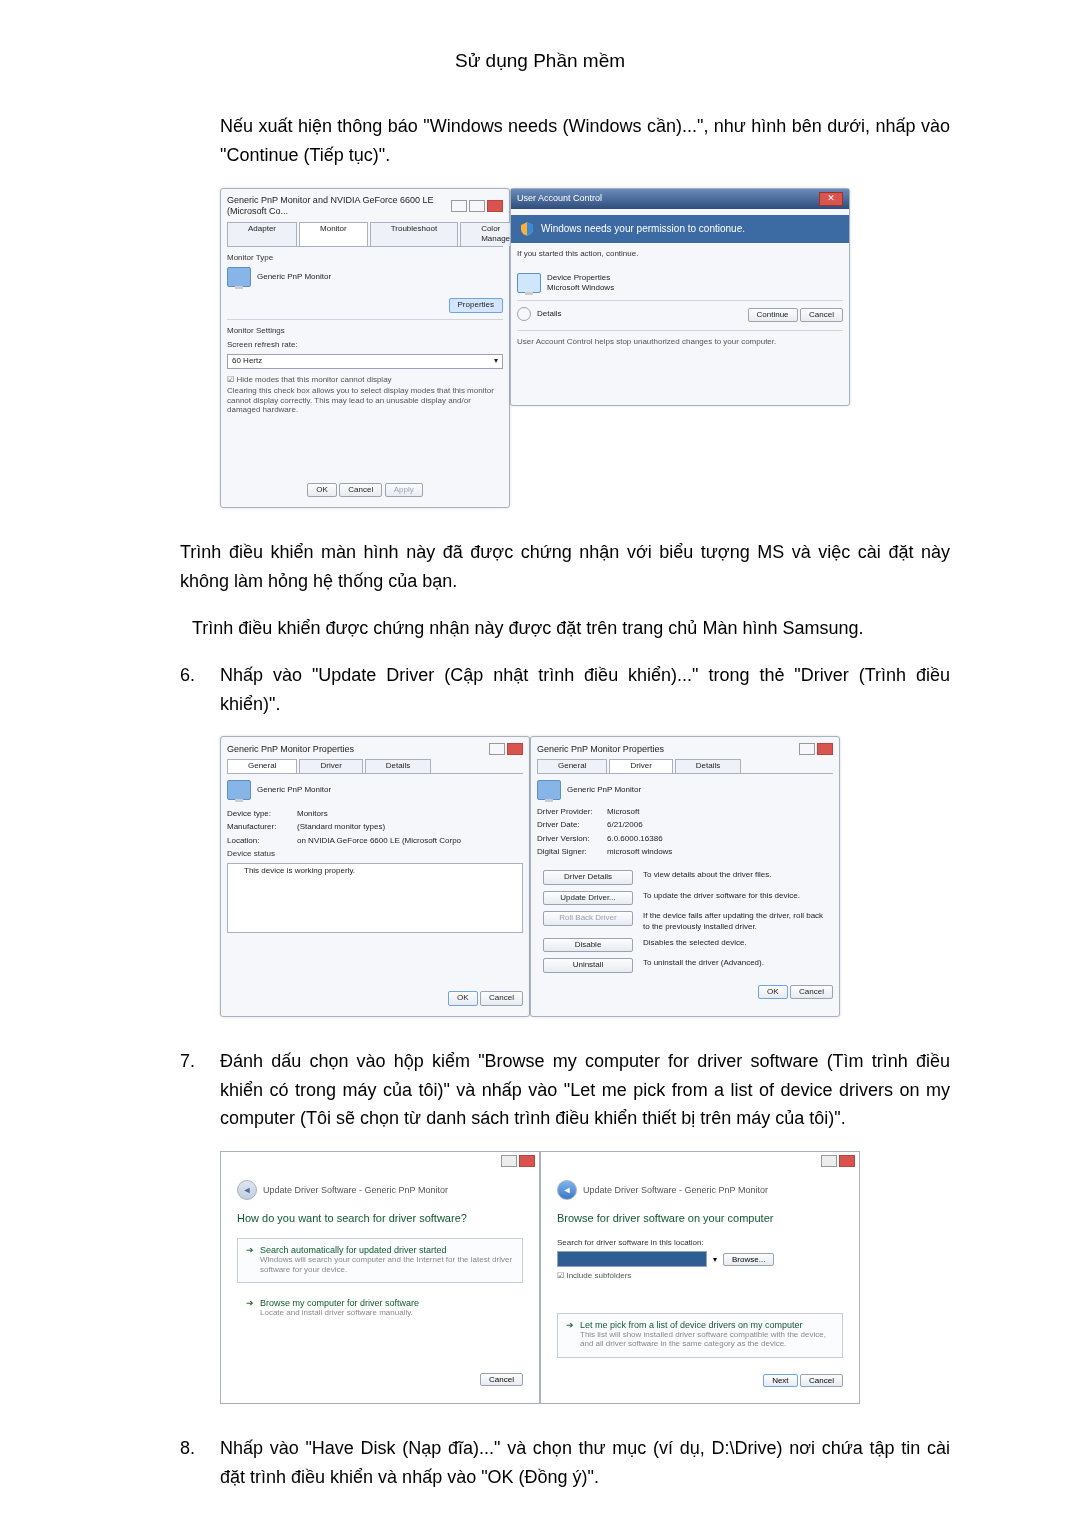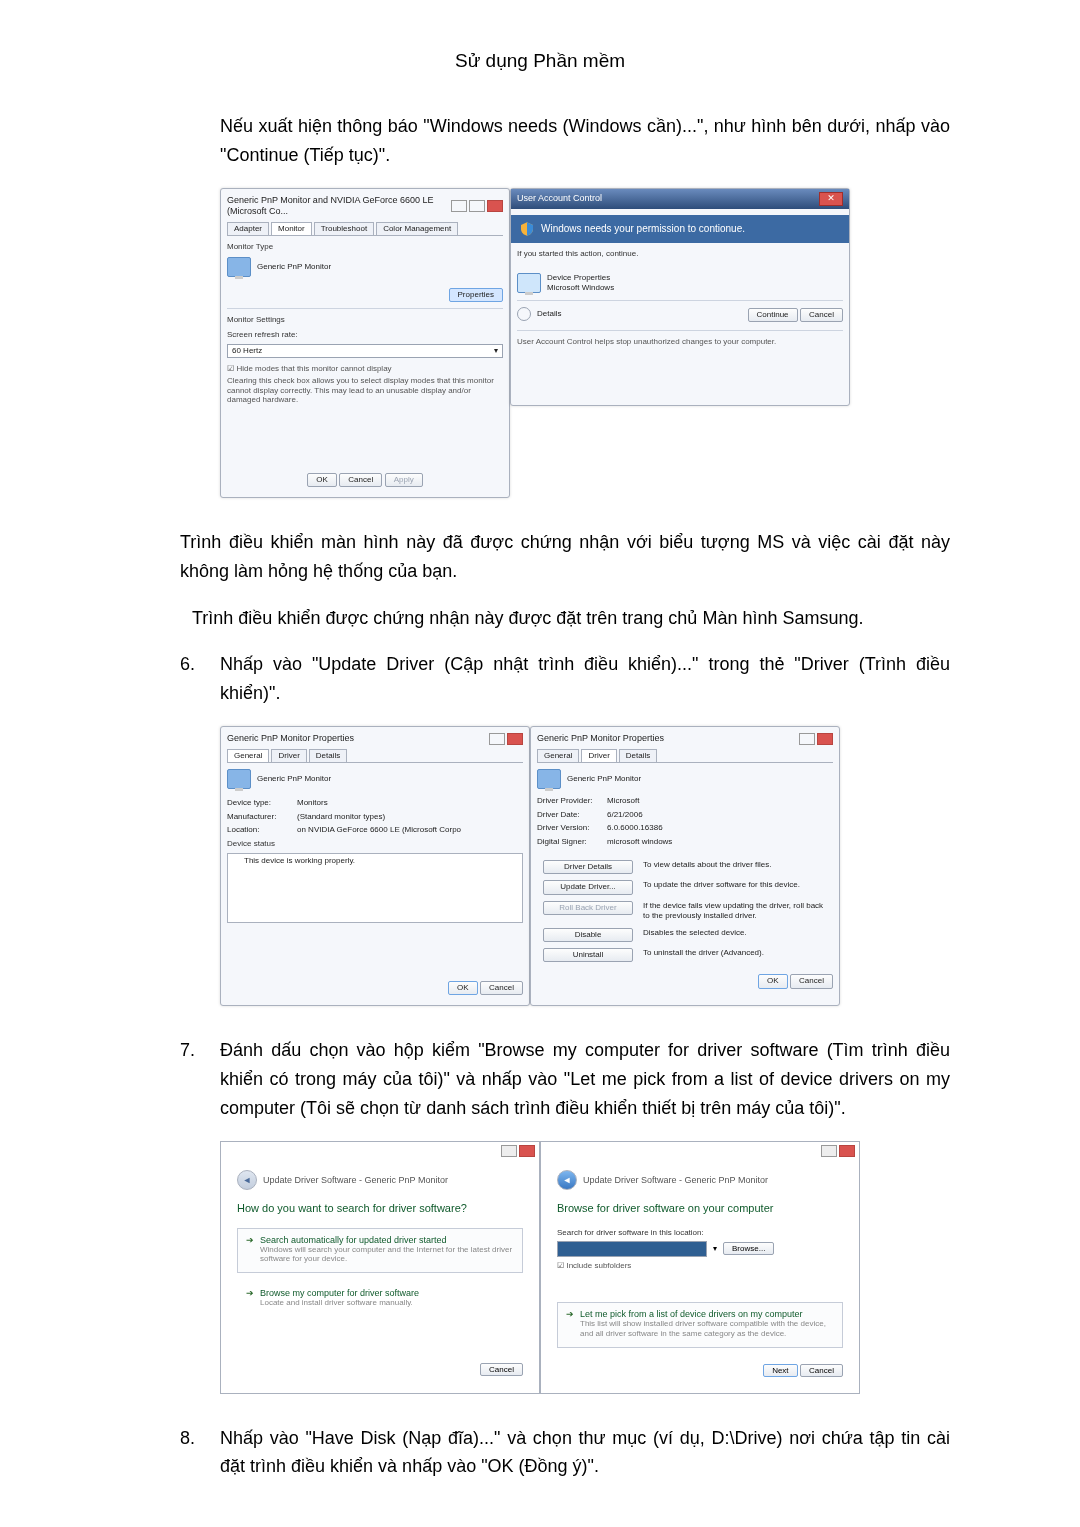--- a/index.html
+++ b/index.html
@@ -68,21 +68,21 @@
   .fig-close span {
     width: 14px; height: 10px;
     border: 1px solid #999;
     display: inline-block;
   }
   .fig-close .red { background: #d9534f; border-color: #b84540; }
   .tabs { display: flex; gap: 2px; border-bottom: 1px solid #aab1be; margin-bottom: 6px; }
   .tab {
     border: 1px solid #aab1be;
     border-bottom: none;
-    padding: 1px 6px;
+    padding: 1px 20px;
     background: #eef1f7;
     font-size: 8px;
   }
   .tab.active { background: #fff; }
   .fig-sub { font-size: 8px; color: #333; margin-bottom: 4px; }
   .fig-field {
     display: flex;
     align-items: center;
     gap: 6px;
     margin-bottom: 3px;
@@ -418,21 +418,21 @@
             <tr>
               <td><span class="fig-btn">Driver Details</span></td>
               <td>To view details about the driver files.</td>
             </tr>
         <tr>
               <td><span class="fig-btn">Update Driver...</span></td>
               <td>To update the driver software for this device.</td>
             </tr>
         <tr>
               <td><span class="fig-btn disabled">Roll Back Driver</span></td>
-              <td>If the device fails view updating the driver, roll back to the previously installed driver.</td>
+              <td>If the device fails after updating the driver, roll back to the previously installed driver.</td>
             </tr>
         <tr>
               <td><span class="fig-btn">Disable</span></td>
               <td>Disables the selected device.</td>
             </tr>
         <tr>
               <td><span class="fig-btn">Uninstall</span></td>
               <td>To uninstall the driver (Advanced).</td>
             </tr>
       </tbody>

